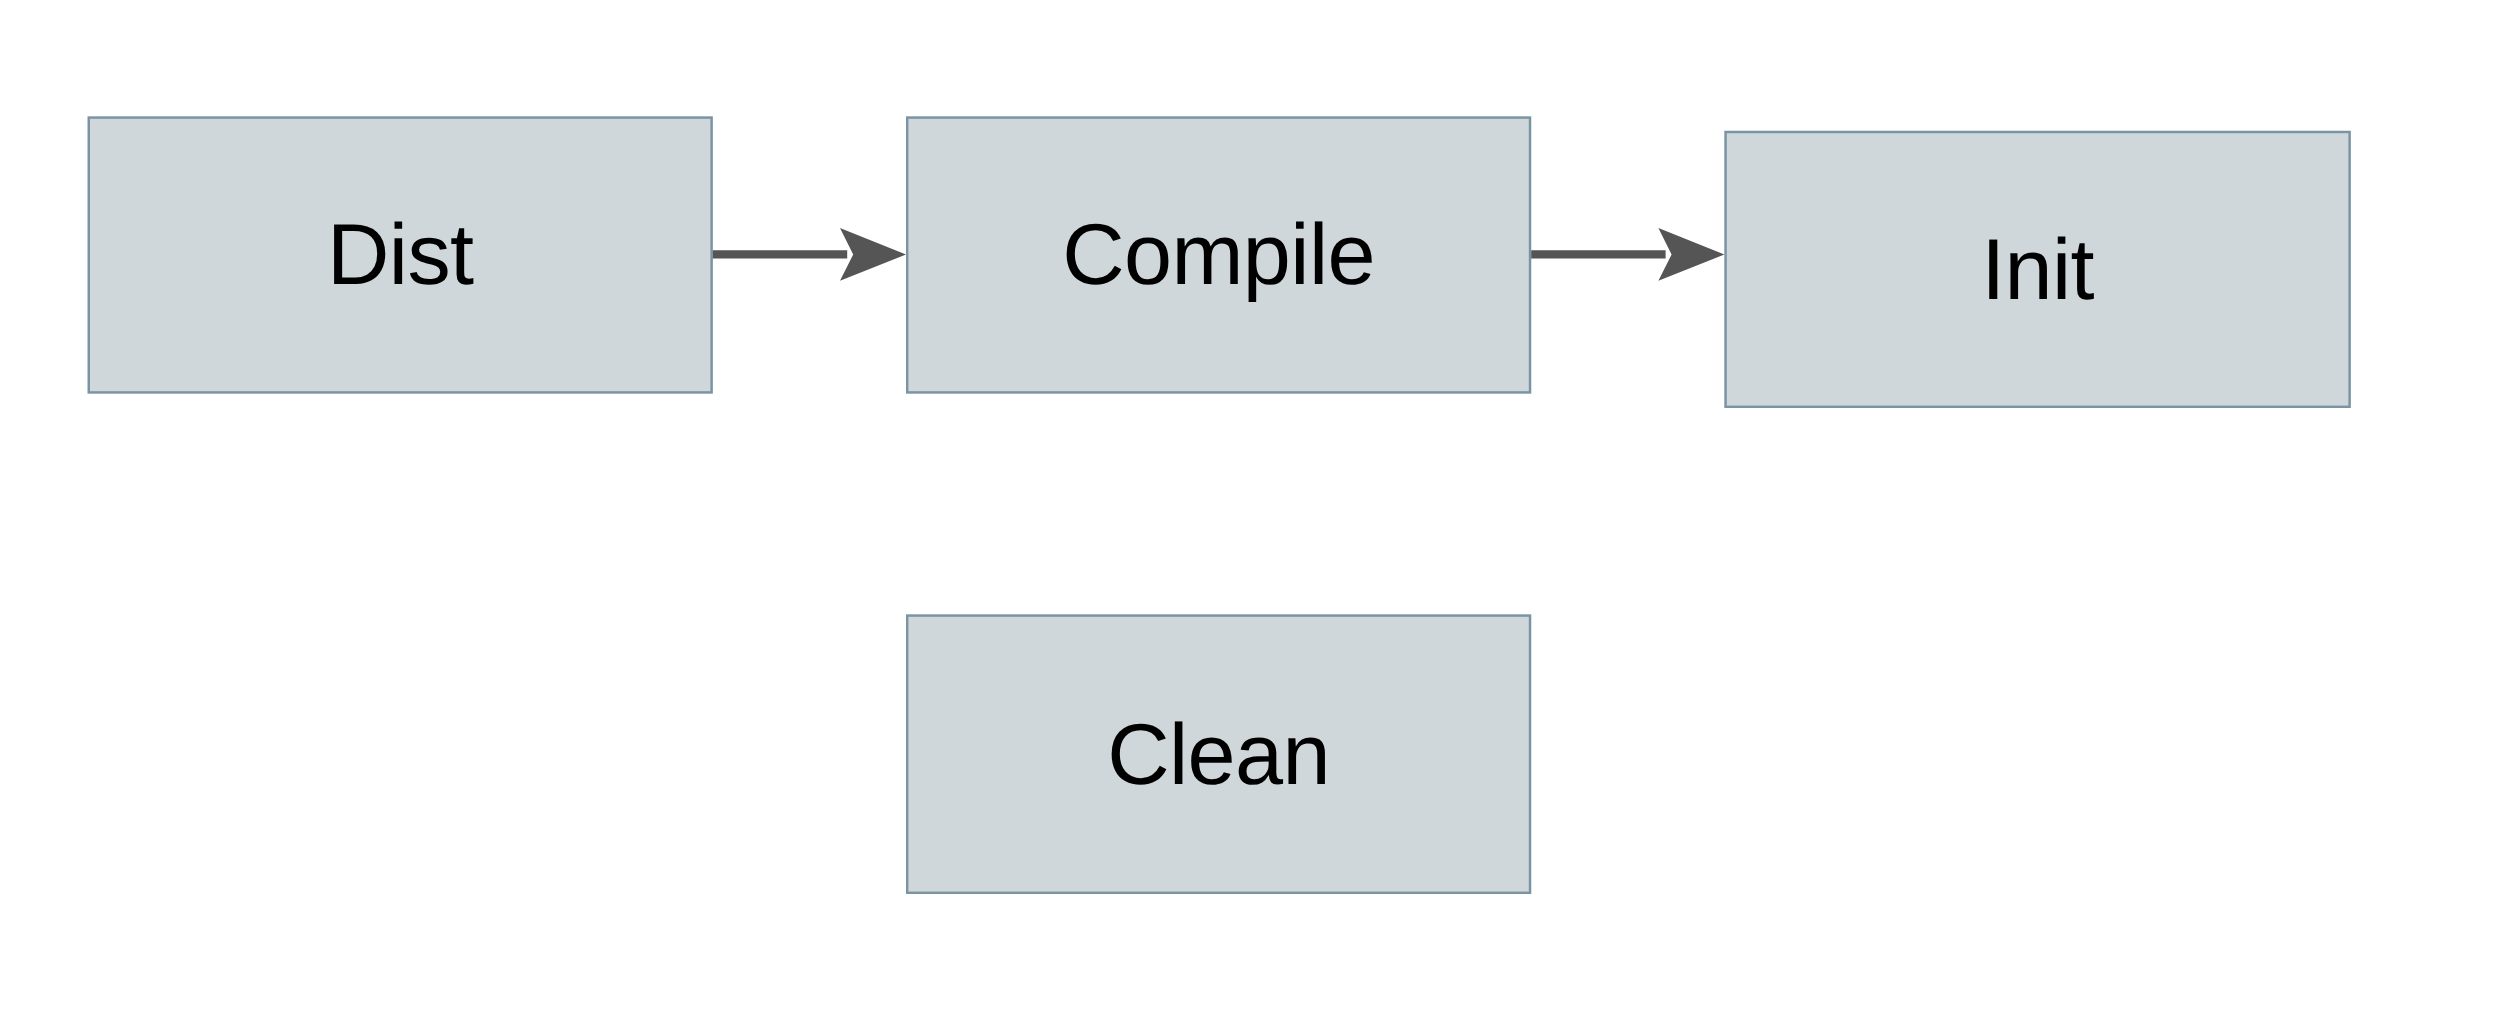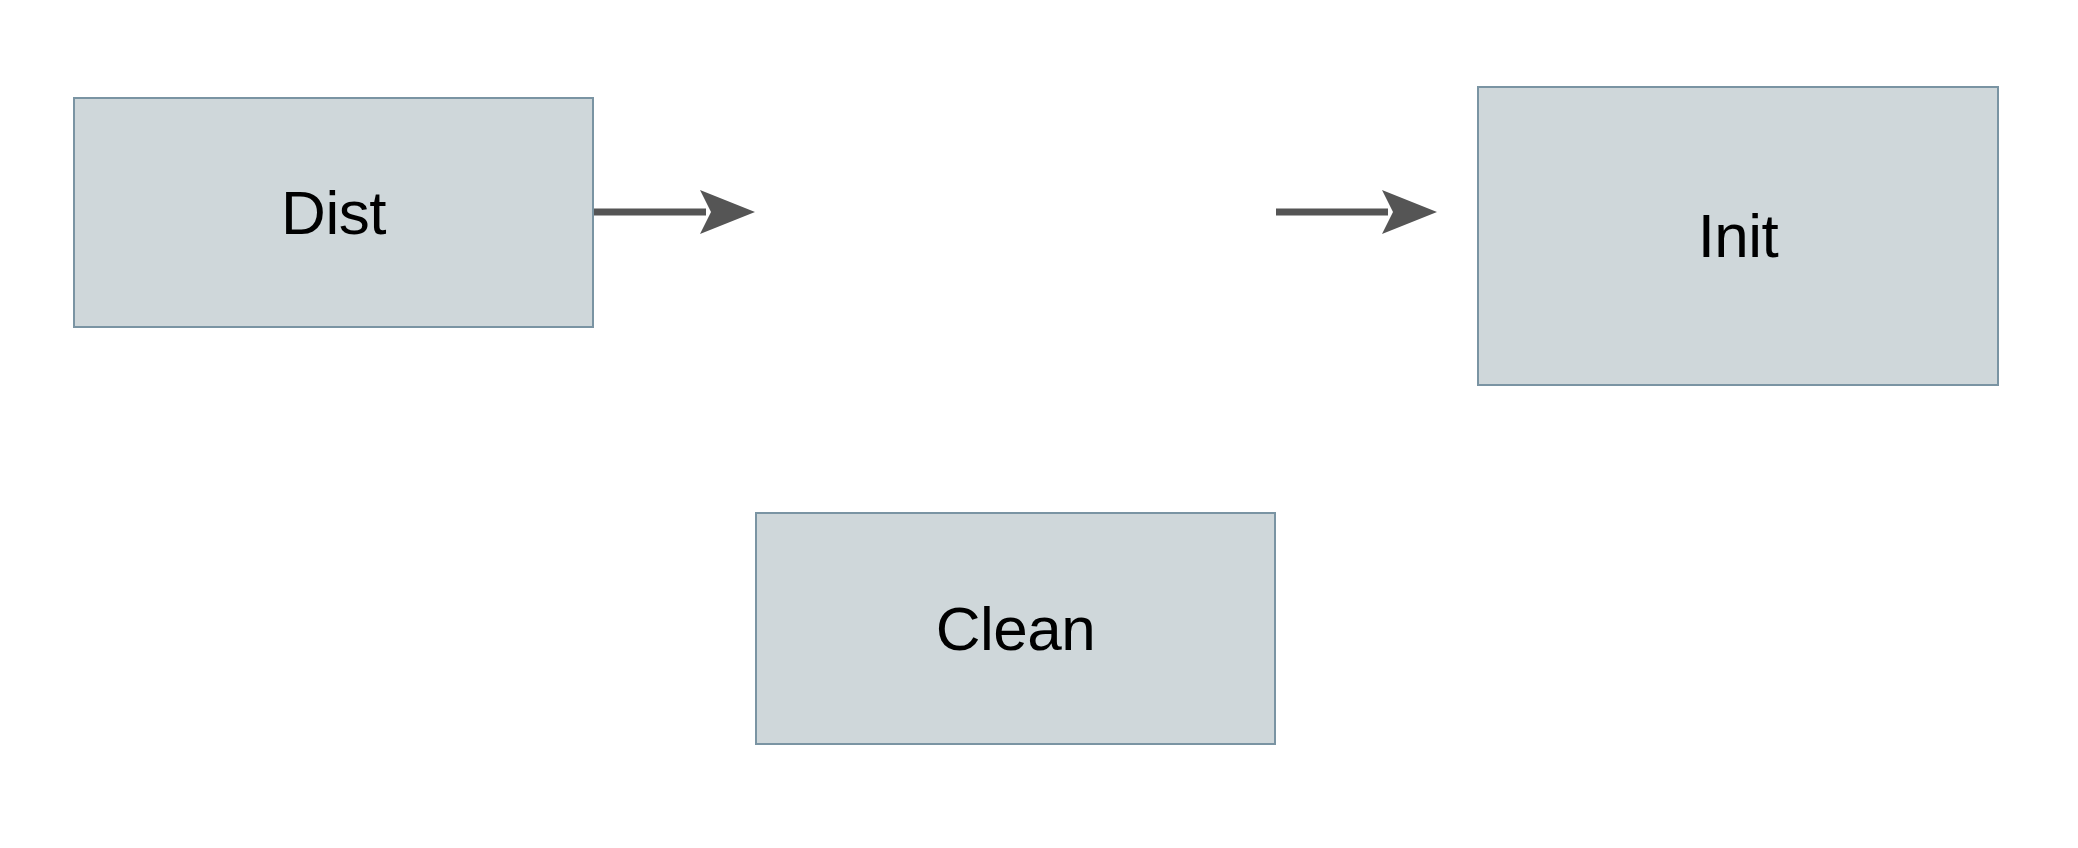--- a/index.html
+++ b/index.html
@@ -21,51 +21,54 @@
     position: absolute;
     box-sizing: border-box;
     background: #cfd7da;
     border: 2px solid #7a94a3;
     display: flex;
     align-items: center;
     justify-content: center;
   }
   .node-label {
     font-family: "Liberation Sans", sans-serif;
-    font-size: 62px;
+    font-size: 72px;
     font-weight: 400;
     color: #000000;
     line-height: 1;
     letter-spacing: -0.5px;
     white-space: nowrap;
     -webkit-font-smoothing: antialiased;
   }
   
   #node-dist    { left: 73px;   top: 97px;  width: 521px; height: 231px; }
   #node-compile { left: 755px;  top: 97px;  width: 521px; height: 231px; }
-  #node-init    { left: 1437px; top: 86px;  width: 522px; height: 300px; margin-left: 40px; }
+  #node-init    { left: 1437px; top: 109px;  width: 522px; height: 231px; }
   #node-clean   { left: 755px;  top: 512px; width: 521px; height: 233px; text-align: center; }
 
   .edge {
     position: absolute;
     overflow: visible;
     pointer-events: none;
   }
   #edge-dist-compile { left: 594px;  top: 180px; width: 165px; height: 64px; }
   #edge-compile-init { left: 1276px; top: 180px; width: 165px; height: 64px; }
 </style>
 </head>
 <body>
 
 <div id="canvas">
 
   <div class="node" id="node-dist">
     <span class="node-label">Dist</span>
   </div>
 
+  <div class="node" id="node-compile">
+    <span class="node-label">Compile</span>
+  </div>
 
   <div class="node" id="node-init">
     <span class="node-label">Init</span>
   </div>
 
   <div class="node" id="node-clean">
     <span class="node-label">Clean</span>
   </div>
 
   <svg class="edge" id="edge-dist-compile" viewBox="0 0 165 64">

